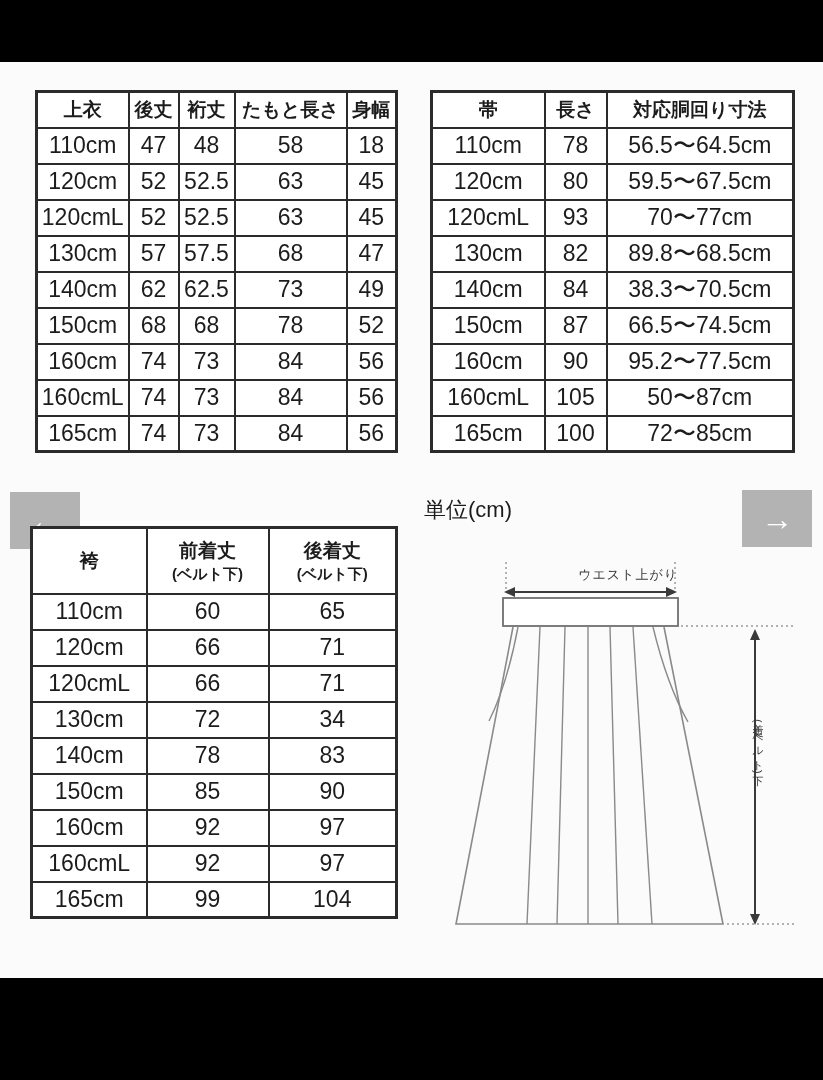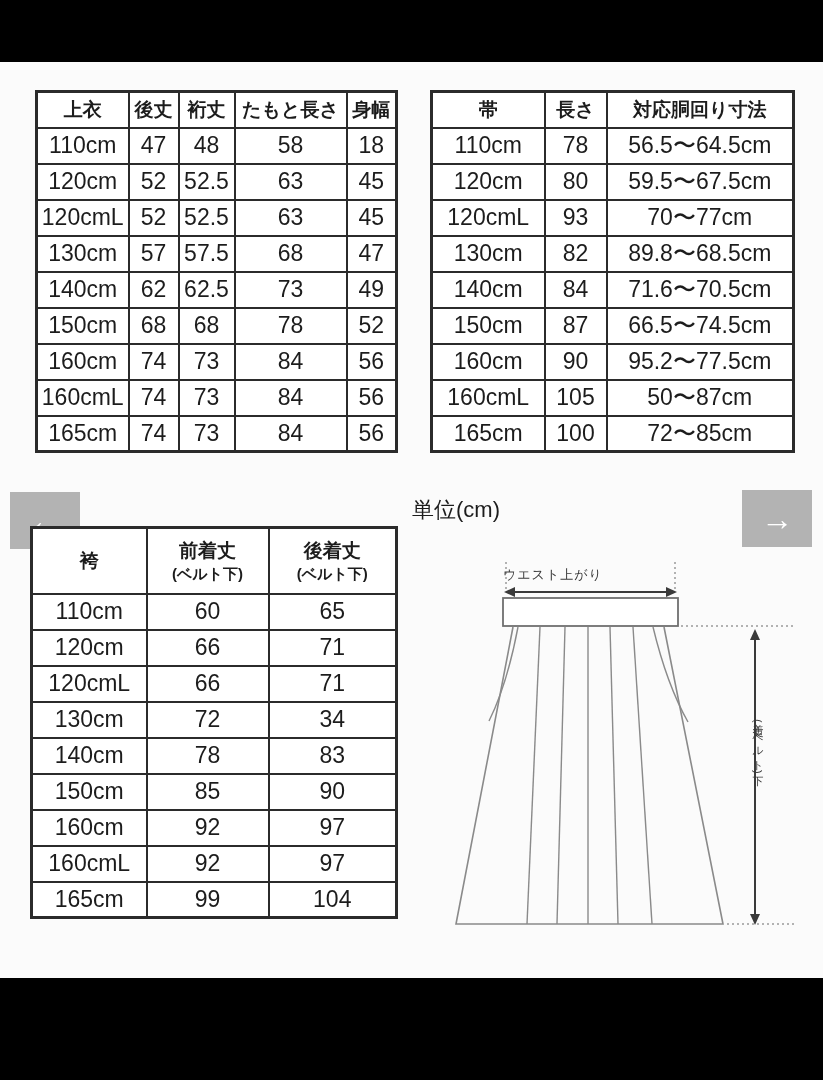--- a/index.html
+++ b/index.html
@@ -28,36 +28,36 @@
   }
   table.size-table th { font-size:19px; font-weight:600; height:36px;margin-left:27px; }
   table.size-table td { font-size:23px; font-weight:400; height:36px; }
   #jacket-table { left:35px; top:90px; width:360px; }
   #obi-table    { left:430px; top:90px; width:362px; }
   #hakama-table { left:30px; top:526px; width:365px; }
   #hakama-table th { height:66px; }
   #hakama-table th .sub { font-size:15px; font-weight:600; margin-top:1px; }
 
   #unit-note {
-    position:absolute; left:412px; top:495px; font-size:22px; color:#1c1c1c;
+    position:absolute; left:424px; top:495px; font-size:22px; color:#1c1c1c;
   }
 
   .nav-btn {
     position:absolute; width:70px; height:57px; background:#b3b3b3;
     display:flex; align-items:center; justify-content:center;
     cursor:pointer; user-select:none;
   }
   .nav-btn span { color:#fff; font-size:32px; font-weight:bold; line-height:1; }
   #carousel-prev { left:10px; top:492px; }
   #carousel-next { left:742px; top:490px; }
 
   #hakama-diagram { position:absolute; left:440px; top:550px; width:383px; height:400px; }
   #hakama-diagram svg { position:absolute; left:0; top:0; }
   #waist-label {
-    position:absolute; left:63px; top:16px; width:175px; text-align:left;
+    position:absolute; left:63px; top:16px; width:175px; text-align:right;
     font-size:13px; color:#3a3a3a; letter-spacing:1px;
   }
   #length-label {
     position:absolute; left:310px; top:165px;
     writing-mode:vertical-rl; text-orientation:mixed;
     font-size:11px; color:#3a3a3a; letter-spacing:2px;
   }
 </style>
 </head>
 <body>
@@ -195,21 +195,21 @@
         <td>70〜77cm</td>
       </tr>
       <tr>
         <td>130cm</td>
         <td>82</td>
         <td>89.8〜68.5cm</td>
       </tr>
       <tr>
         <td>140cm</td>
         <td>84</td>
-        <td>71.6〜70.5cm</td>
+        <td>38.3〜70.5cm</td>
       </tr>
       <tr>
         <td>150cm</td>
         <td>87</td>
         <td>66.5〜74.5cm</td>
       </tr>
       <tr>
         <td>160cm</td>
         <td>90</td>
         <td>95.2〜77.5cm</td>

